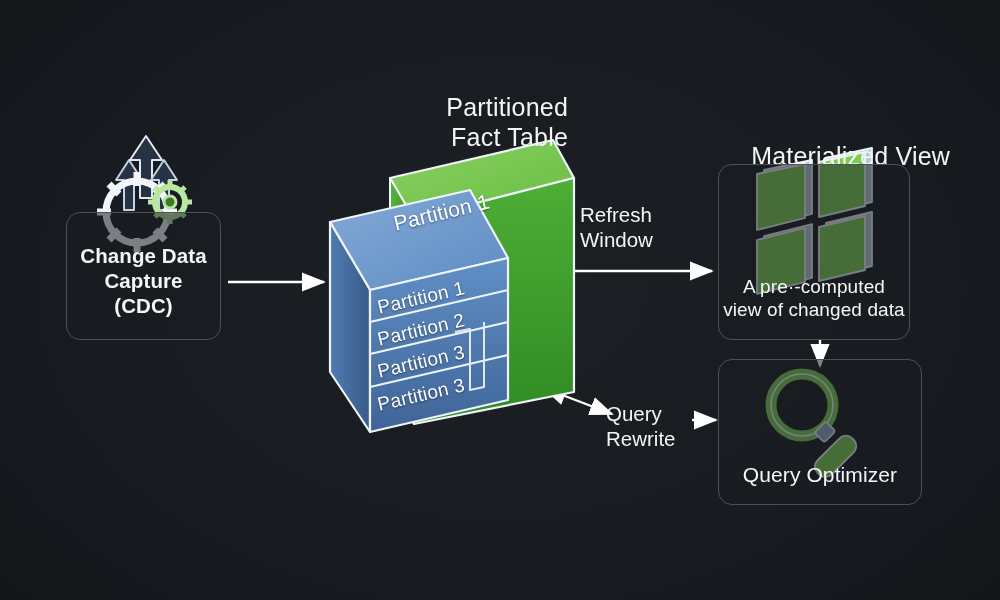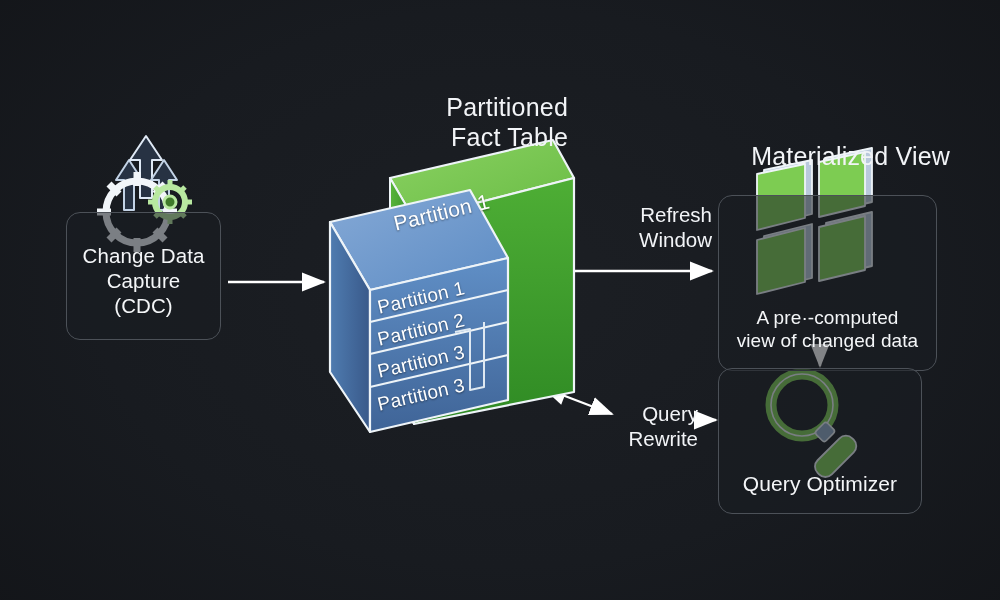--- a/index.html
+++ b/index.html
@@ -35,21 +35,21 @@
     position: absolute;
     text-align: right;
     color: #f2f4f7;
     font-size: 25px;
     line-height: 1.2;
     letter-spacing: .2px;
     white-space: pre-line;
   }
   .edge-label {
     position: absolute;
-    text-align: right;
+    text-align: left;
     color: #f2f4f7;
     font-size: 20.5px;
     line-height: 1.2;
     white-space: pre-line;
   }
   svg.layer {
     position: absolute; left: 0; top: 0;
     width: 1000px; height: 600px;
     overflow: visible;
     pointer-events: none;
@@ -196,36 +196,36 @@
   </svg>
 
   <div>
     <div class="p-text" style="left:394px; top:212px; transform:rotate(-13.5deg); font-size:21px;">Partition 1</div>
     <div class="p-text" style="left:378px; top:297px; transform:rotate(-13deg);">Partition 1</div>
     <div class="p-text" style="left:378px; top:329px; transform:rotate(-13deg);">Partition 2</div>
     <div class="p-text" style="left:378px; top:361px; transform:rotate(-13deg);">Partition 3</div>
     <div class="p-text" style="left:378px; top:394px; transform:rotate(-13deg);">Partition 3</div>
   </div>
 
-  <div class="abs node-box" style="left:66px; top:212px; width:155px; height:128px;">
+  <div class="abs node-box" style="left:66px; top:212px; width:155px; height:128px;font-weight:bold;">
     <div class="node-label" style="top:30px; font-size:20.5px;">Change Data
 Capture
 (CDC)</div>
   </div>
 
   <div class="section-title" style="left:318px; top:92px; width:250px;">Partitioned
 Fact Table</div>
 
   <div class="section-title" style="left:690px; top:104px; width:260px;margin-top:37px;">Materialized View</div>
-  <div class="abs node-box" style="left:718px; top:164px; width:219px; height:176px;margin-top:31px;">
+  <div class="abs node-box" style="left:718px; top:164px; width:192px; height:176px;">
     <div class="node-label" style="top:110px; font-size:19px;">A pre·-computed
 view of changed data</div>
   </div>
 
-  <div class="abs node-box" style="left:718px; top:368px; width:204px; height:146px;">
+  <div class="abs node-box" style="left:718px; top:359px; width:204px; height:146px;">
     <div class="node-label" style="top:102px; font-size:21px;">Query Optimizer</div>
   </div>
 
   <div class="edge-label" style="left:580px; top:203px; width:132px;">Refresh
 Window</div>
   <div class="edge-label" style="left:606px; top:402px; width:92px;">Query
 Rewrite</div>
 
 </div>
 

